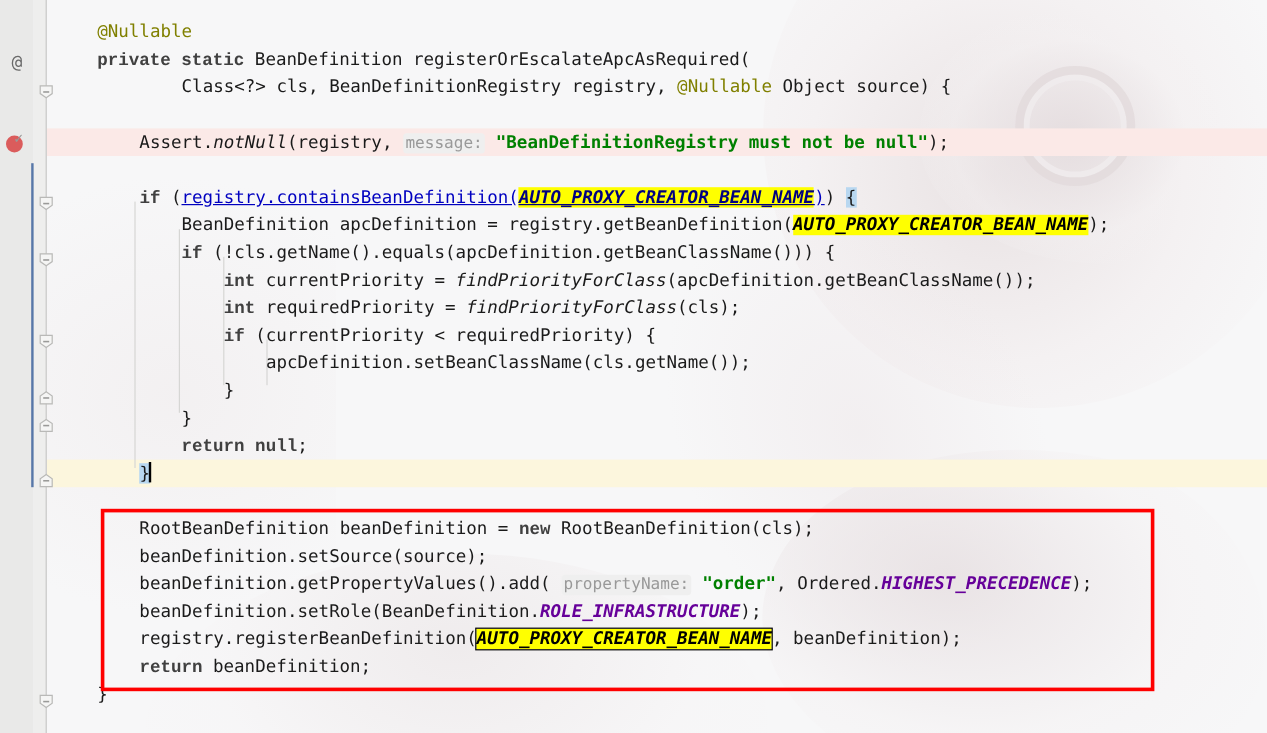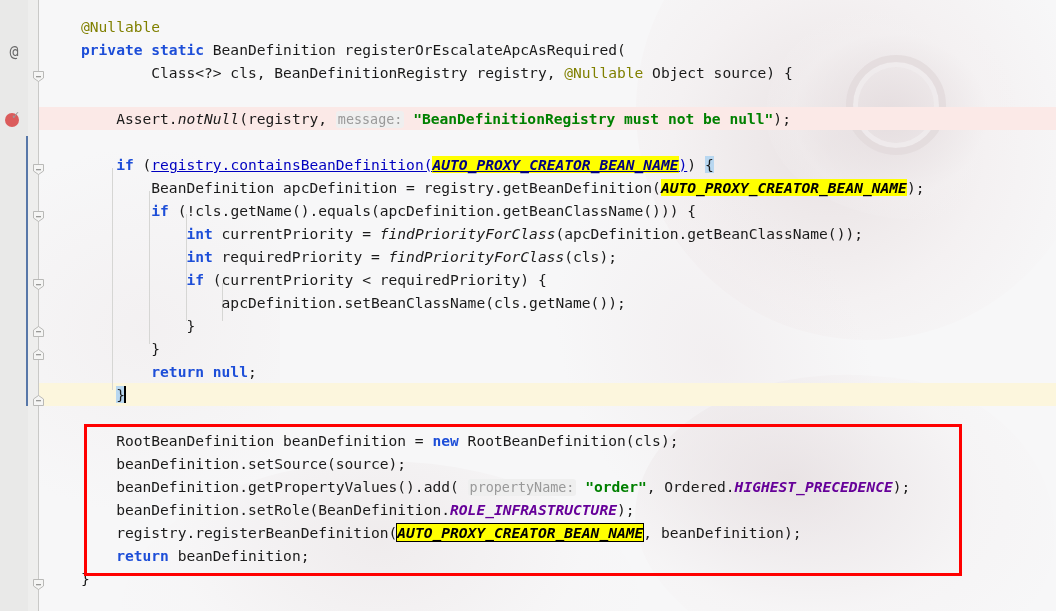--- a/index.html
+++ b/index.html
@@ -202,21 +202,21 @@
   }
   .line {
     position: absolute;
     left: 0;
     height: 23px;
     line-height: 23px;
     white-space: pre;
   }
 
   
-  .kw      { color: #1d4ed8; font-weight: bold; }
+  .kw      { color: #404040; font-weight: bold; font-family: Liberation Mono, monospace; }
   .anno    { color: #808000; }
   .str     { color: #008000; font-weight: bold; }
   .stat    { font-style: italic; }
   .const   { color: #660099; font-weight: bold; font-style: italic; }
   .constb  { color: #000000; font-weight: bold; font-style: italic; }
   .hint    {
     color: #999999;
     background: #efefef;
     border-radius: 3px;
     padding: 1px 2px;

